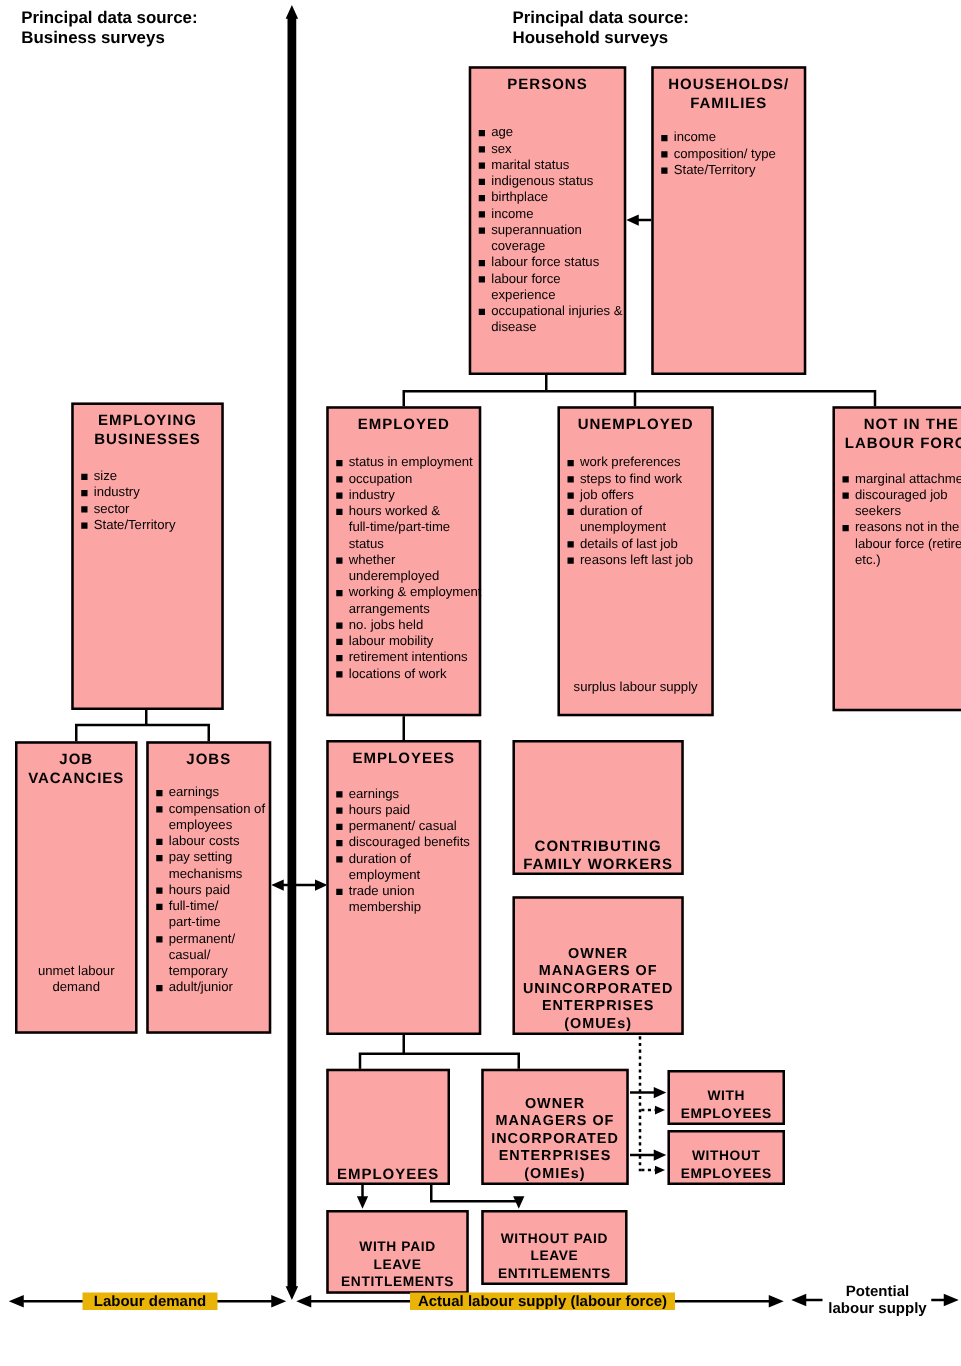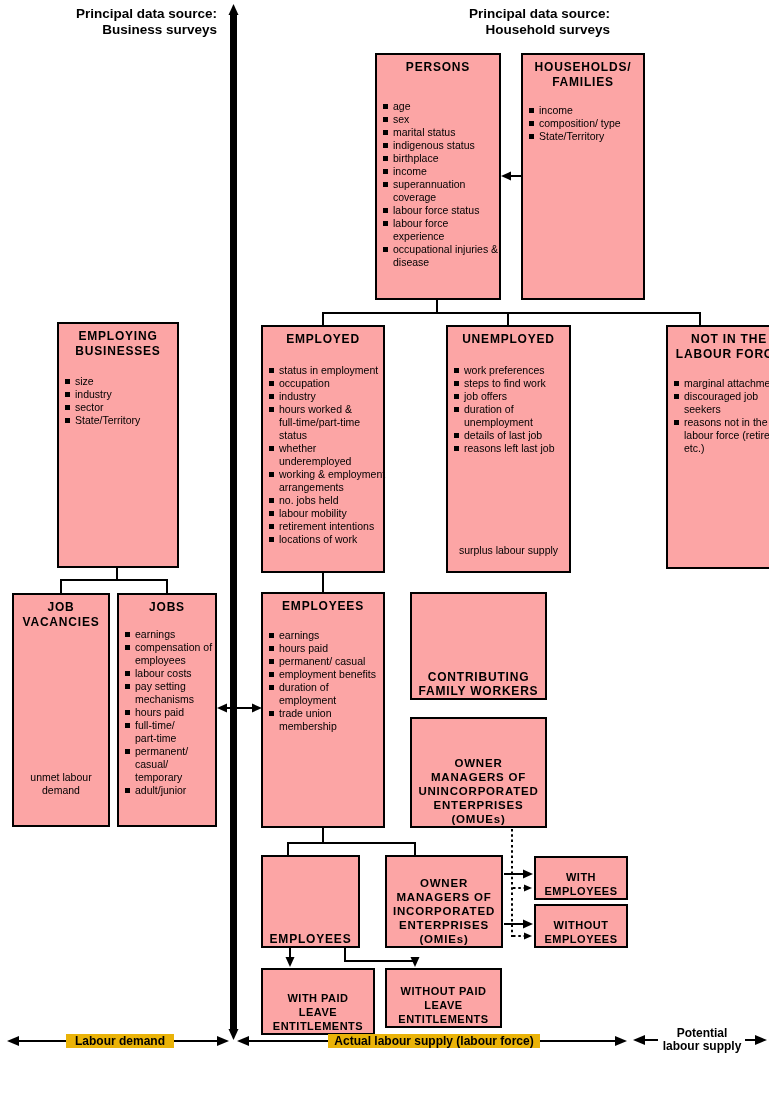--- a/index.html
+++ b/index.html
@@ -14,21 +14,21 @@
               white-space:pre-line;line-height:15px;padding-top:5px;}
   .items{font-size:10.5px;line-height:13px;padding-left:6px;}
   .li{display:flex;}
   .bullet{flex:none;width:5px;height:5px;background:#000;margin:4px 5px 0 0;}
   .txt{white-space:pre;}
   .footnote{position:absolute;left:0;right:0;text-align:center;font-size:10.5px;
             line-height:13px;white-space:pre-line;}
   .center-box{display:flex;align-items:flex-end;justify-content:center;}
   .center-box .title{padding-top:0;line-height:14px;}
   .toptitle{position:absolute;z-index:3;font-weight:bold;font-size:13.5px;line-height:16px;
-            text-align:right;white-space:pre-line;}
+            text-align:left;white-space:pre-line;}
   .axislabel{position:absolute;z-index:3;font-weight:bold;font-size:12px;line-height:14px;
              text-align:center;background:#eab308;white-space:pre-line;}
   .axislabel.nobg{background:transparent;line-height:13px;}
   .note{position:absolute;z-index:3;font-size:11px;line-height:13px;}
 </style>
 </head>
 <body>
 
 <div class="canvas">
 
@@ -367,21 +367,21 @@
         <div class="li">
           <span class="bullet"></span>
           <span class="txt">hours paid</span>
         </div>
         <div class="li">
           <span class="bullet"></span>
           <span class="txt">permanent/ casual</span>
         </div>
         <div class="li">
           <span class="bullet"></span>
-          <span class="txt">employment benefits</span>
+          <span class="txt">discouraged benefits</span>
         </div>
         <div class="li">
           <span class="bullet"></span>
           <span class="txt">duration of
 employment</span>
         </div>
         <div class="li">
           <span class="bullet"></span>
           <span class="txt">trade union
 membership</span>

